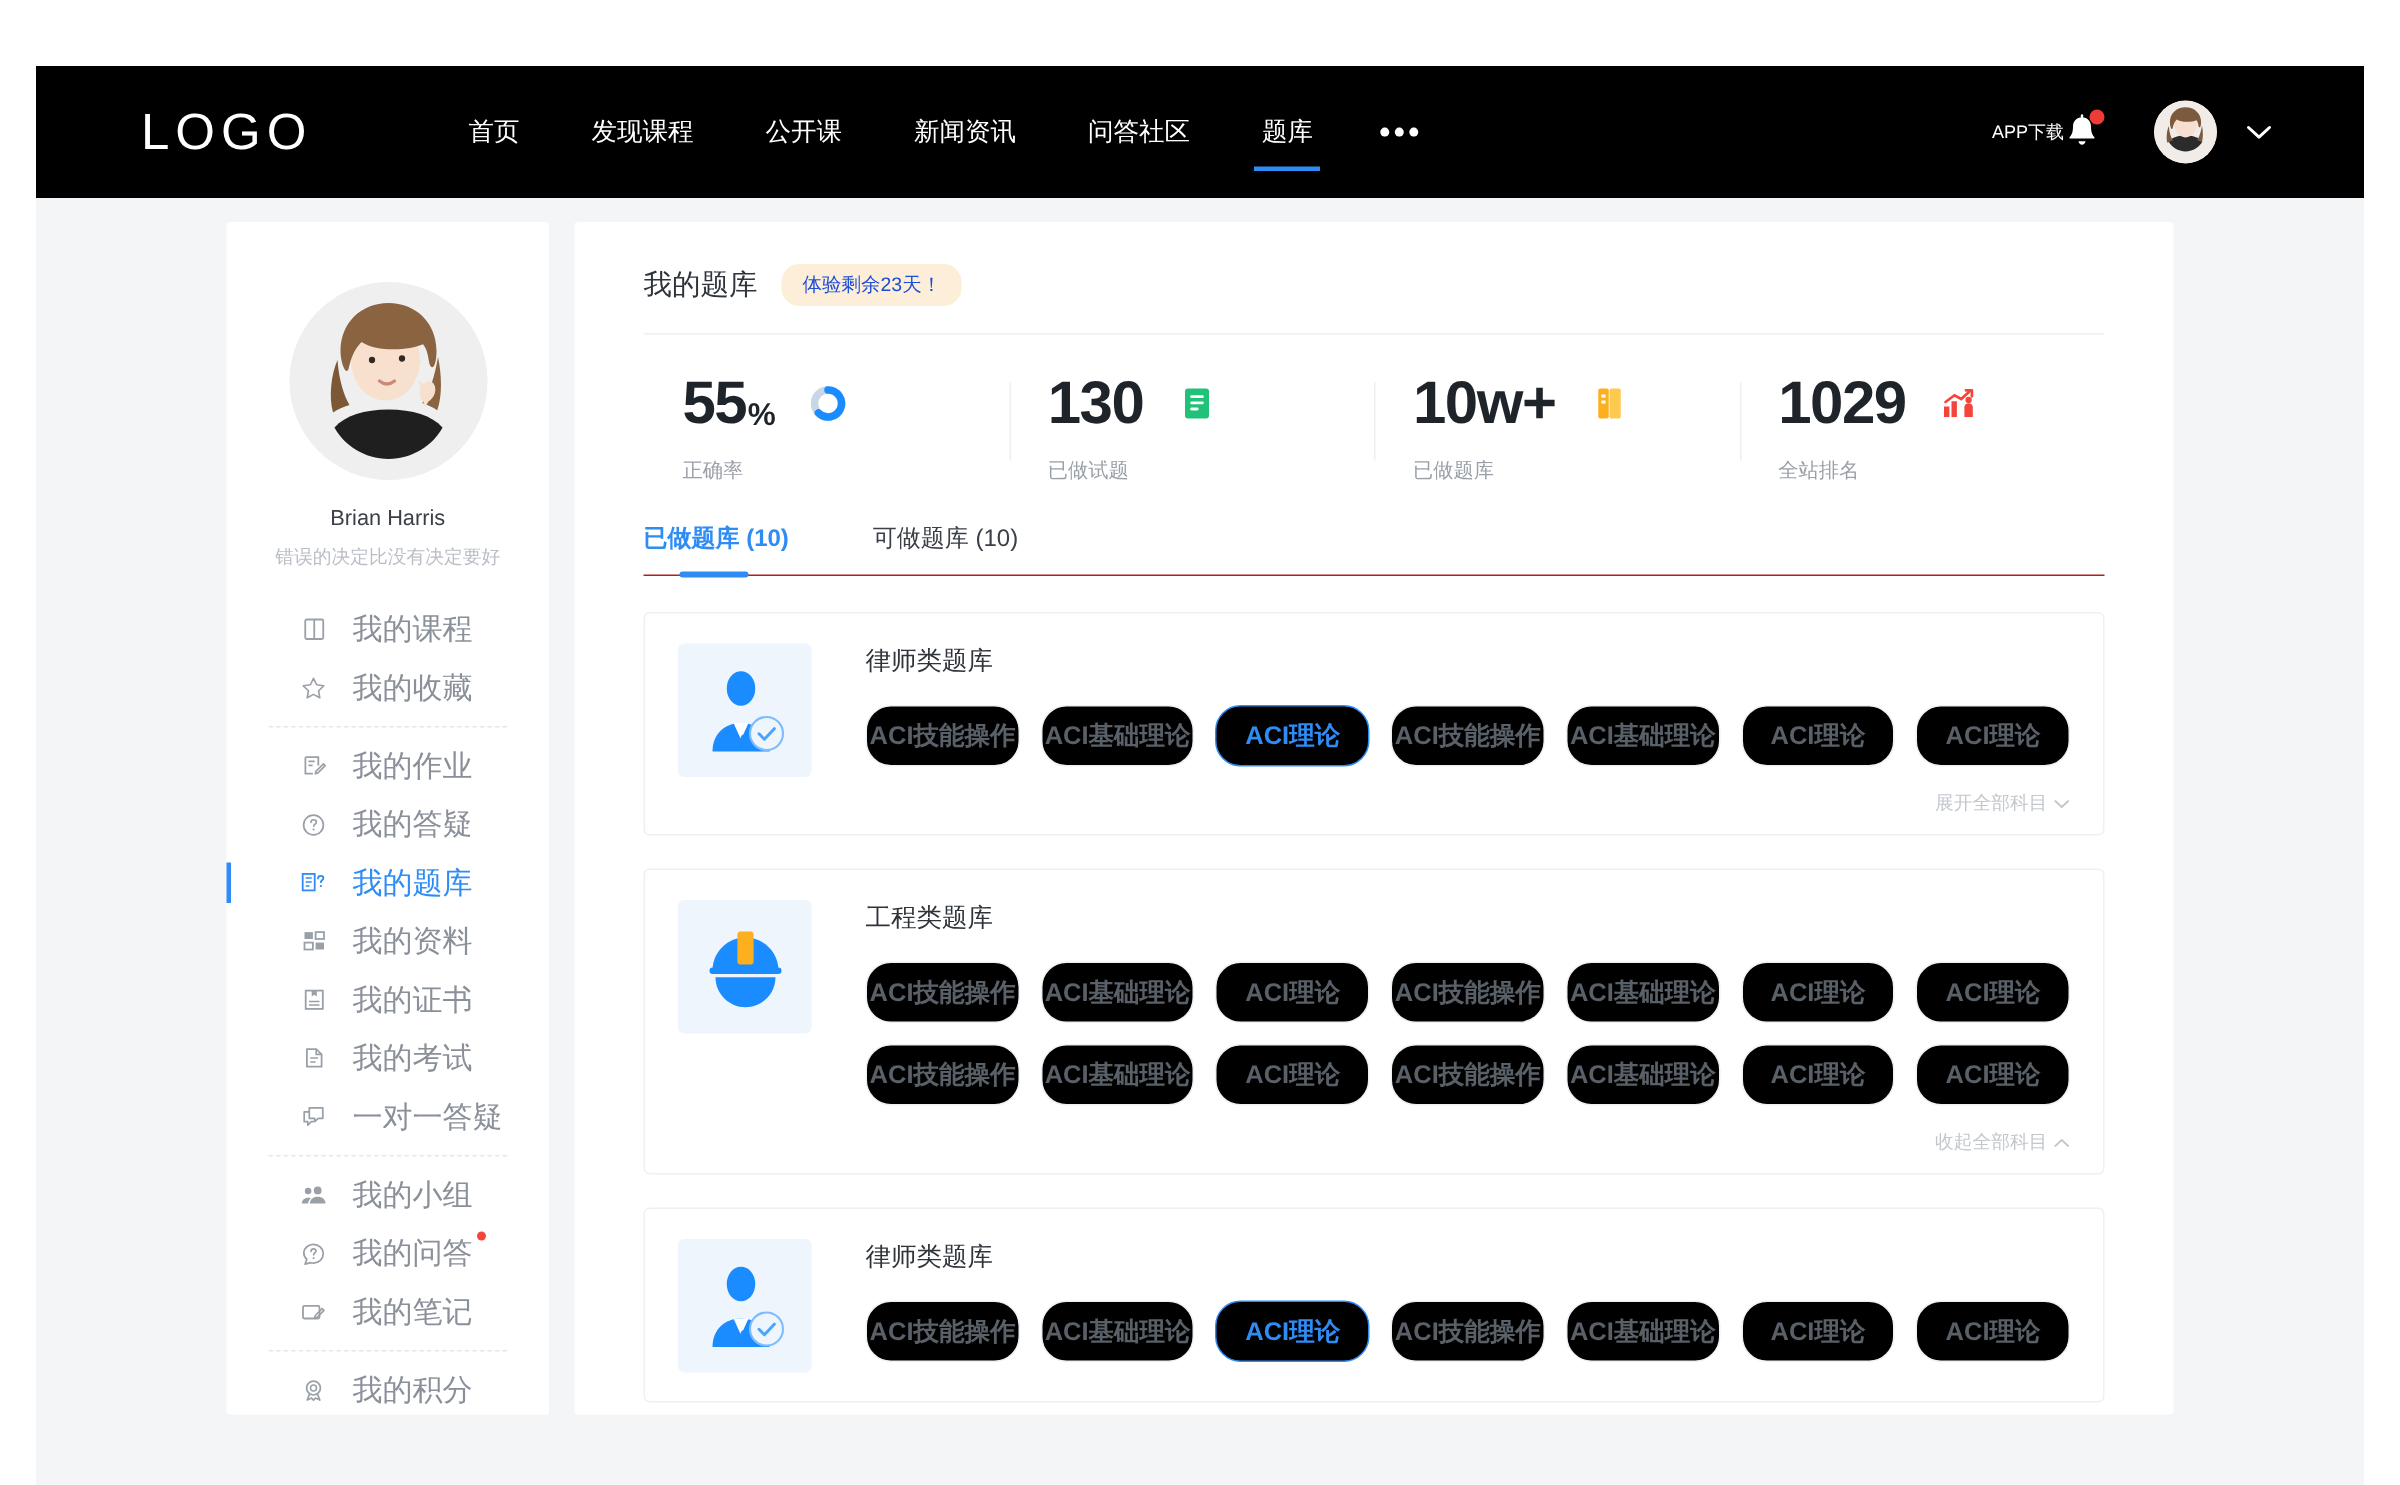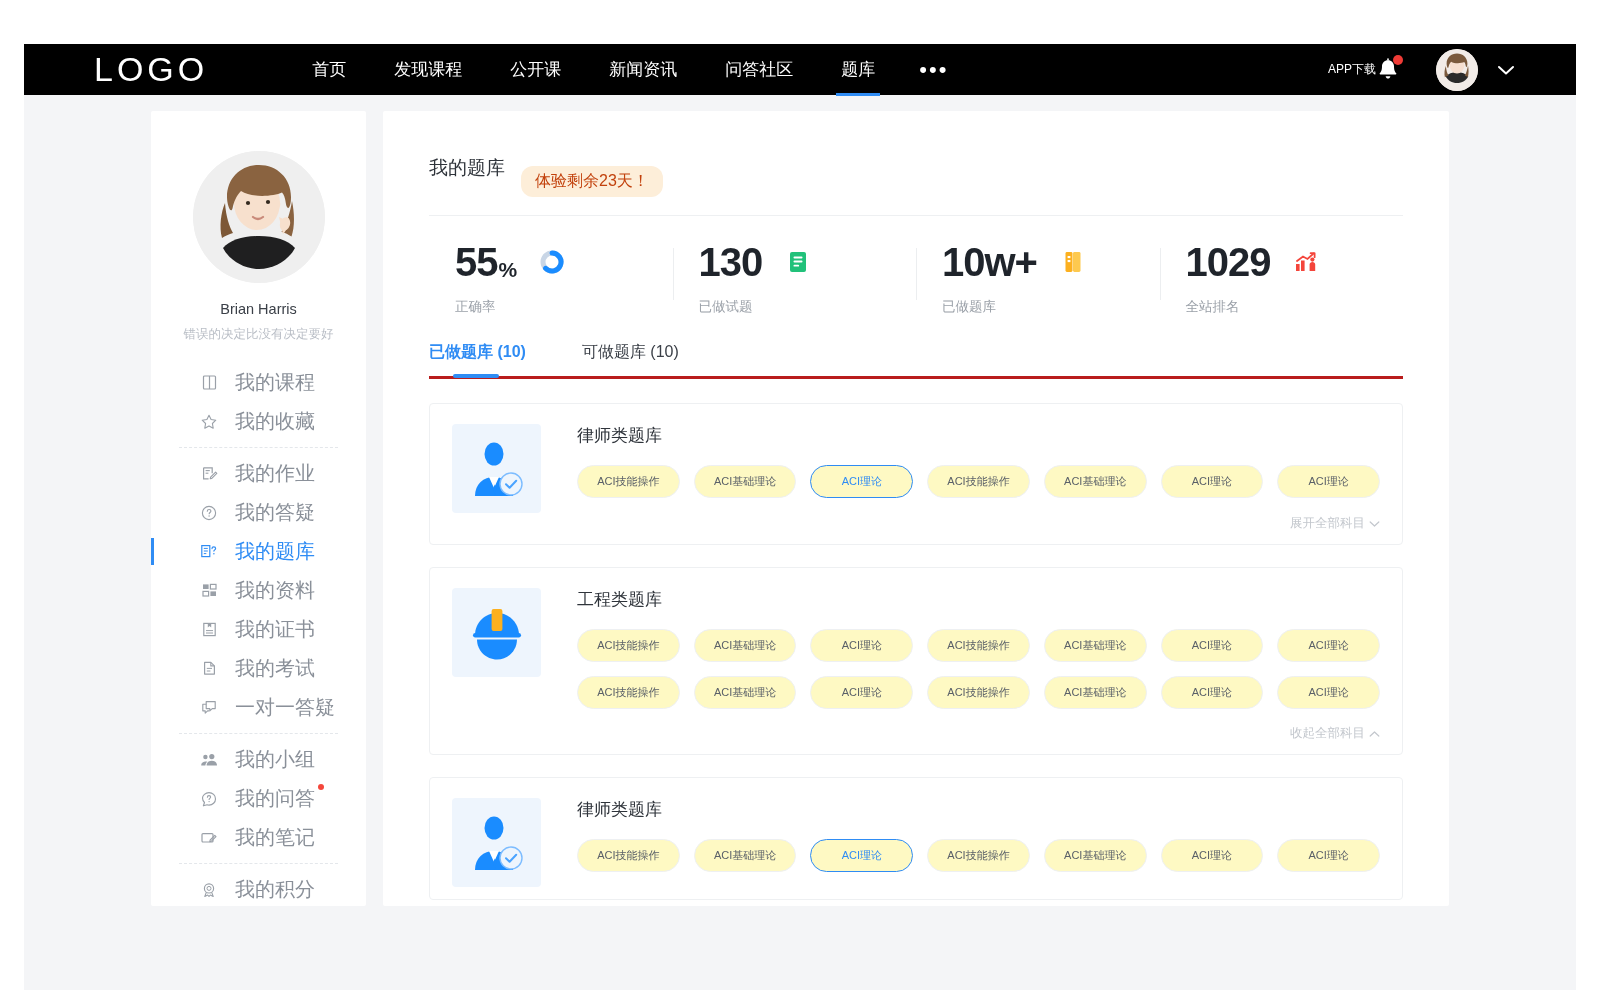--- a/index.html
+++ b/index.html
@@ -12,21 +12,21 @@
   .page {
     position: absolute;
     left: 24px; top: 44px;
     width: 1552px; height: 946px;
     background: #f4f5f7;
     overflow: hidden;
   }
 
   
   .navbar {
-    height: 51px;
+    height: 88px;
     background: #000000;
     display: flex;
     align-items: center;
     position: relative;
   }
   .logo {
     color: #ffffff;
     font-size: 34px;
     letter-spacing: 4px;
     font-weight: 300;
@@ -202,26 +202,25 @@
     padding-bottom: 18px;
     border-bottom: 1px solid #eef0f2;
   }
   .main-title {
     font-size: 19px;
     color: #2f343b;
   }
   .trial-badge {
     margin-left: 16px;
     background: #fdeed9;
-    color: #c2410c;
-    font-size: 16px;
+    color: #1d4ed8;
+    font-size: 13px;
     border-radius: 12px;
     padding: 5px 14px;
     white-space: nowrap;
-    margin-top: 27px;
   }
 
   
   .stats {
     display: flex;
     align-items: stretch;
     padding: 26px 0 18px 0;
   }
   .stat {
     flex: 1;
@@ -263,21 +262,21 @@
   .stat-label {
     font-size: 13.5px;
     color: #9aa0a8;
     margin-top: 16px;
   }
 
   
   .tabs {
     display: flex;
     align-items: center;
-    border-bottom: 3px solid #b91c1c;
+    border-bottom: 1px solid #b91c1c;
     padding-top: 8px;
   }
   .tab {
     font-size: 16px;
     color: #3b4048;
     margin-right: 56px;
     padding-bottom: 13px;
     position: relative;
     cursor: pointer;
     white-space: nowrap;
@@ -323,28 +322,29 @@
   .tag-row {
     display: flex;
     gap: 14px;
     margin-bottom: 14px;
     flex-wrap: nowrap;
   }
   .tag {
     border: 1px solid #eef0f2;
     border-radius: 17px;
     padding: 8px 0;
-    font-size: 11px;
+    font-size: 17px;
     color: #5a6068;
     text-align: center;
     flex: 1 1 0;
     min-width: 0;
     cursor: pointer;
     white-space: nowrap;
-    background: #fef9c3;
+    background: #000000;
+    font-weight: bold;
   }
   .tag.selected {
     border-color: #2f8cf4;
     color: #2f8cf4;
   }
   .card-foot {
     display: flex;
     justify-content: flex-end;
     font-size: 12.5px;
     color: #c3c7cd;

